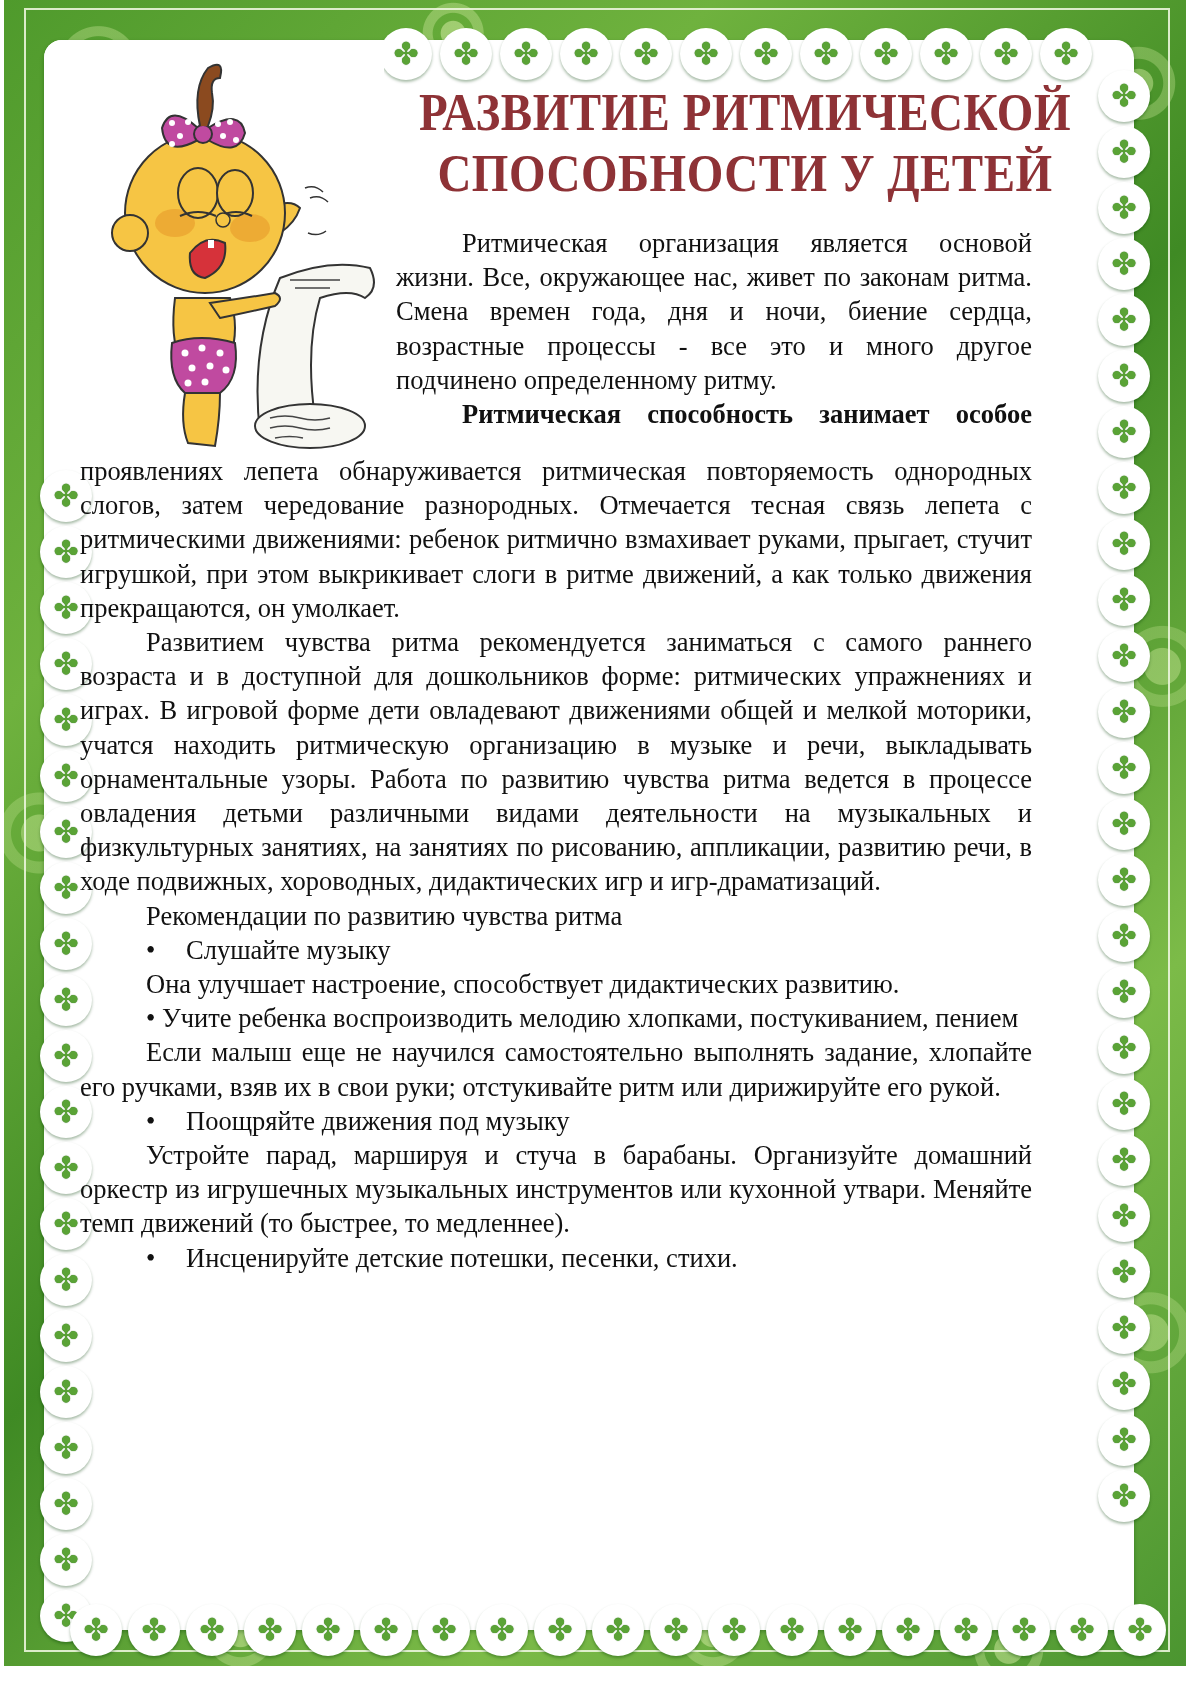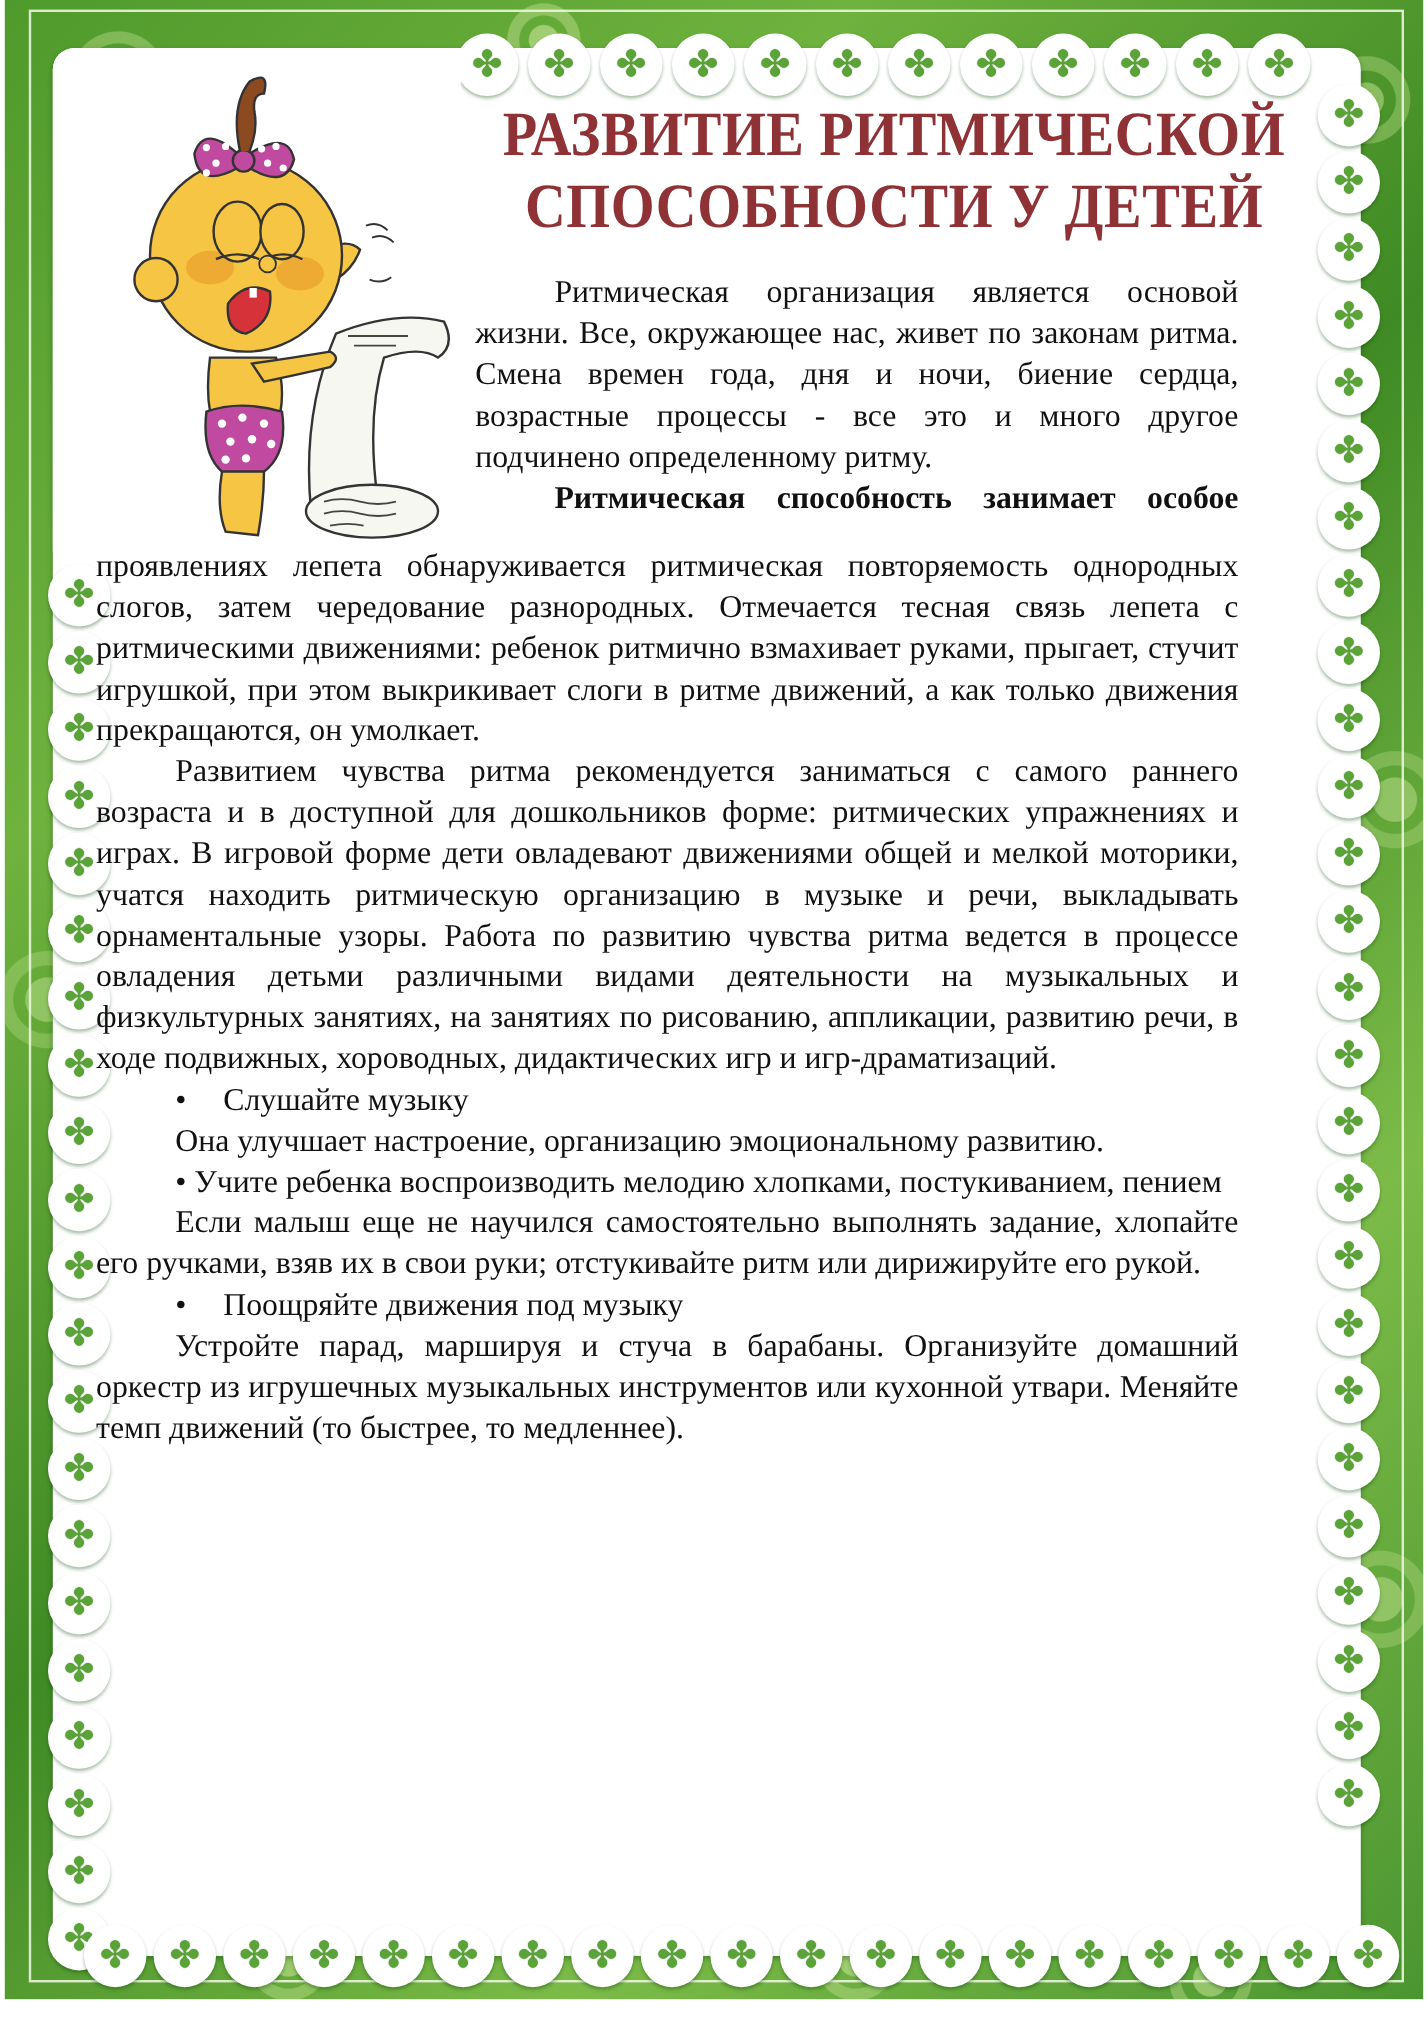--- a/index.html
+++ b/index.html
@@ -400,19 +400,21 @@
 </div>
 
 <div class="text text-top">
   <p class="indent">Ритмическая организация является основой жизни. Все, окружающее нас, живет по законам ритма. Смена времен года, дня и ночи, биение сердца, возрастные процессы - все это и много другое подчинено определенному ритму.</p>
   <p class="indent justify-last">Ритмическая способность занимает особое</p>
 </div>
 
 <div class="text text-main">
   <p>проявлениях лепета обнаруживается ритмическая повторяемость однородных слогов, затем чередование разнородных. Отмечается тесная связь лепета с ритмическими движениями: ребенок ритмично взмахивает руками, прыгает, стучит игрушкой, при этом выкрикивает слоги в ритме движений, а как только движения прекращаются, он умолкает.</p>
   <p class="indent">Развитием чувства ритма рекомендуется заниматься с самого раннего возраста и в доступной для дошкольников форме: ритмических упражнениях и играх. В игровой форме дети овладевают движениями общей и мелкой моторики, учатся находить ритмическую организацию в музыке и речи, выкладывать орнаментальные узоры. Работа по развитию чувства ритма ведется в процессе овладения детьми различными видами деятельности на музыкальных и физкультурных занятиях, на занятиях по рисованию, аппликации, развитию речи, в ходе подвижных, хороводных, дидактических игр и игр-драматизаций.</p>
+  <p class="indent">Рекомендации по развитию чувства ритма</p>
   <p class="bullet"><span class="dot">•</span><span>Слушайте музыку</span></p>
-  <p class="indent">Она улучшает настроение, организацию эмоциональному развитию.</p>
+  <p class="indent">Она улучшает настроение, способствует дидактических развитию.</p>
   <p class="indent"><span class="dot">•</span> <span>Учите ребенка воспроизводить мелодию хлопками, постукиванием, пением</span></p>
   <p class="indent">Если малыш еще не научился самостоятельно выполнять задание, хлопайте его ручками, взяв их в свои руки; отстукивайте ритм или дирижируйте его рукой.</p>
   <p class="bullet"><span class="dot">•</span><span>Поощряйте движения под музыку</span></p>
   <p class="indent">Устройте парад, маршируя и стуча в барабаны. Организуйте домашний оркестр из игрушечных музыкальных инструментов или кухонной утвари. Меняйте темп движений (то быстрее, то медленнее).</p>
+  <p class="bullet"><span class="dot">•</span><span>Инсценируйте детские потешки, песенки, стихи.</span></p>
 </div>
 
 </body></html>

